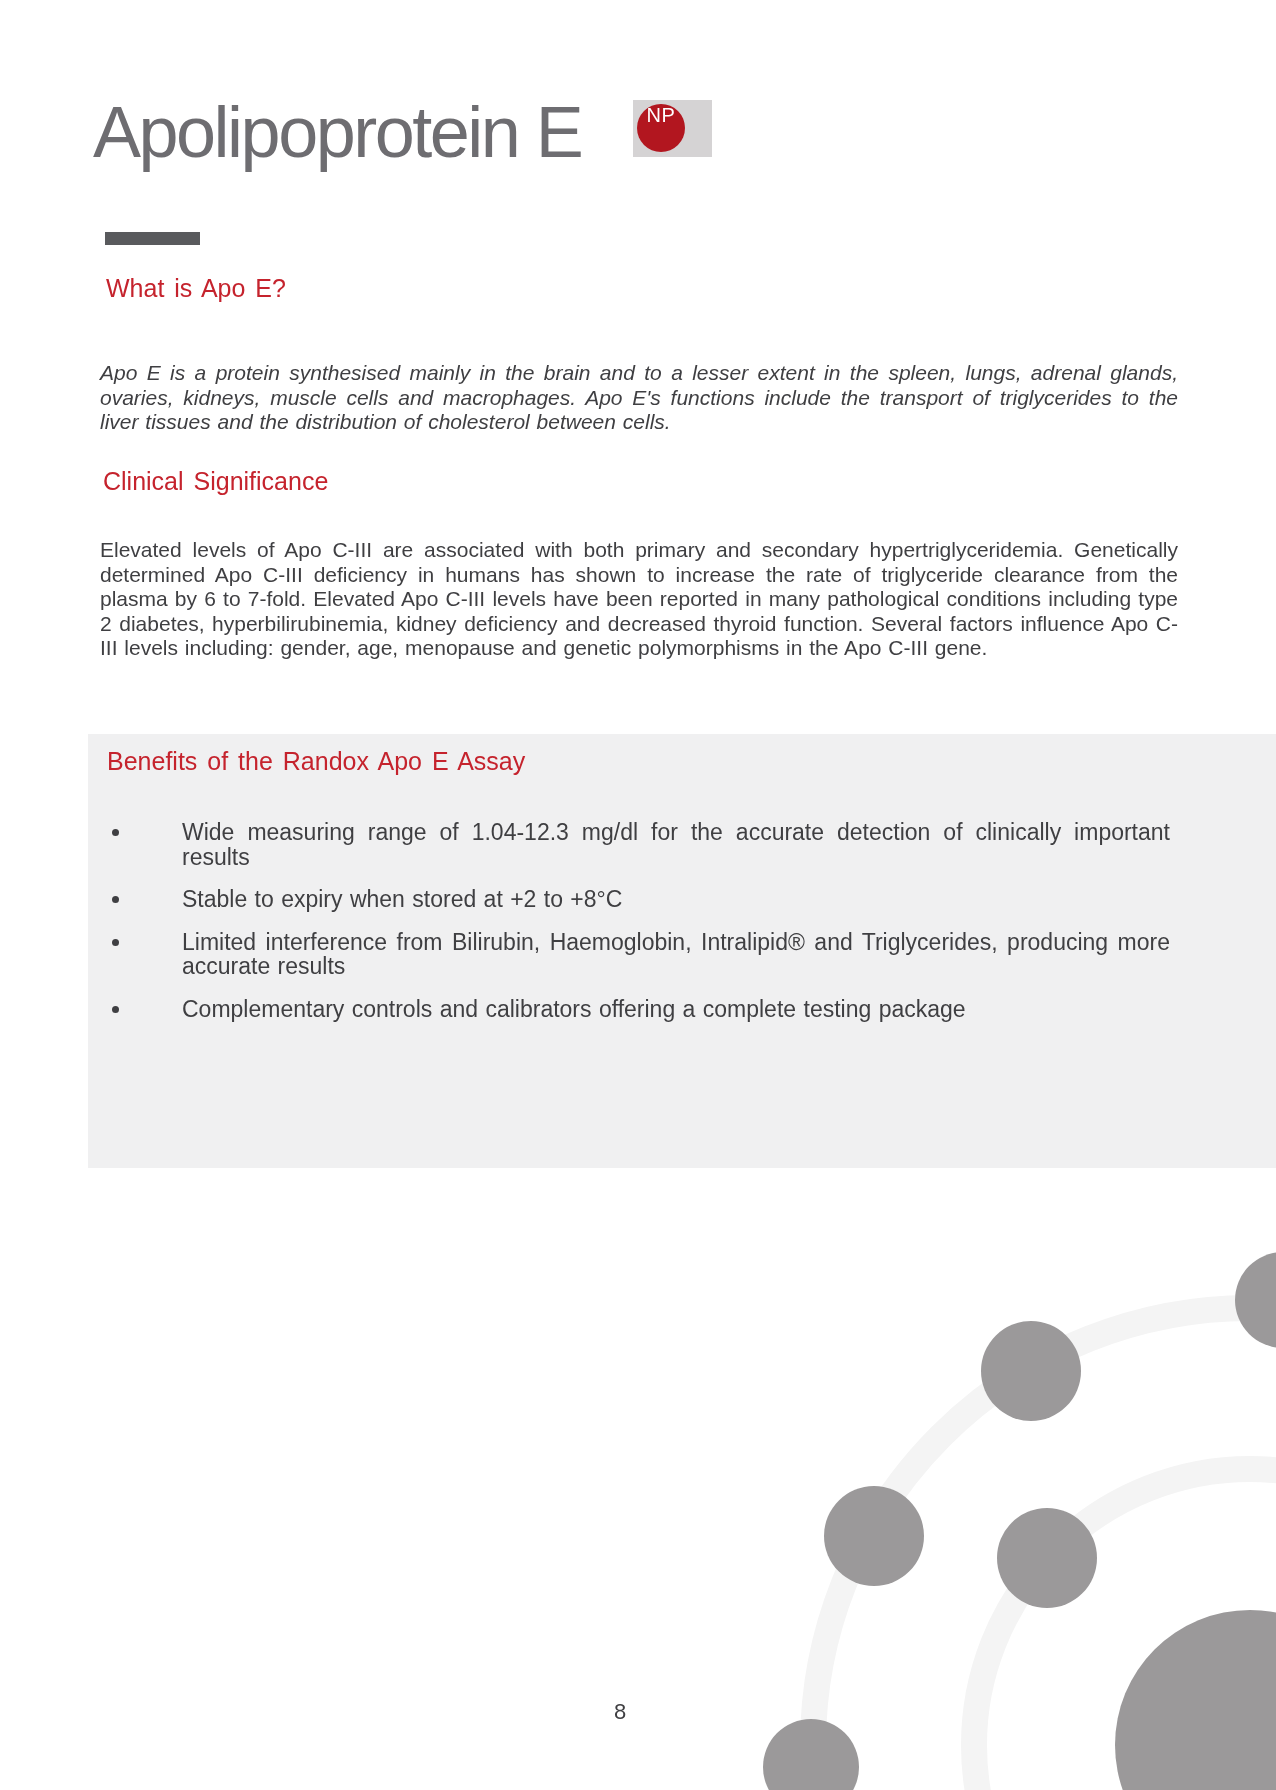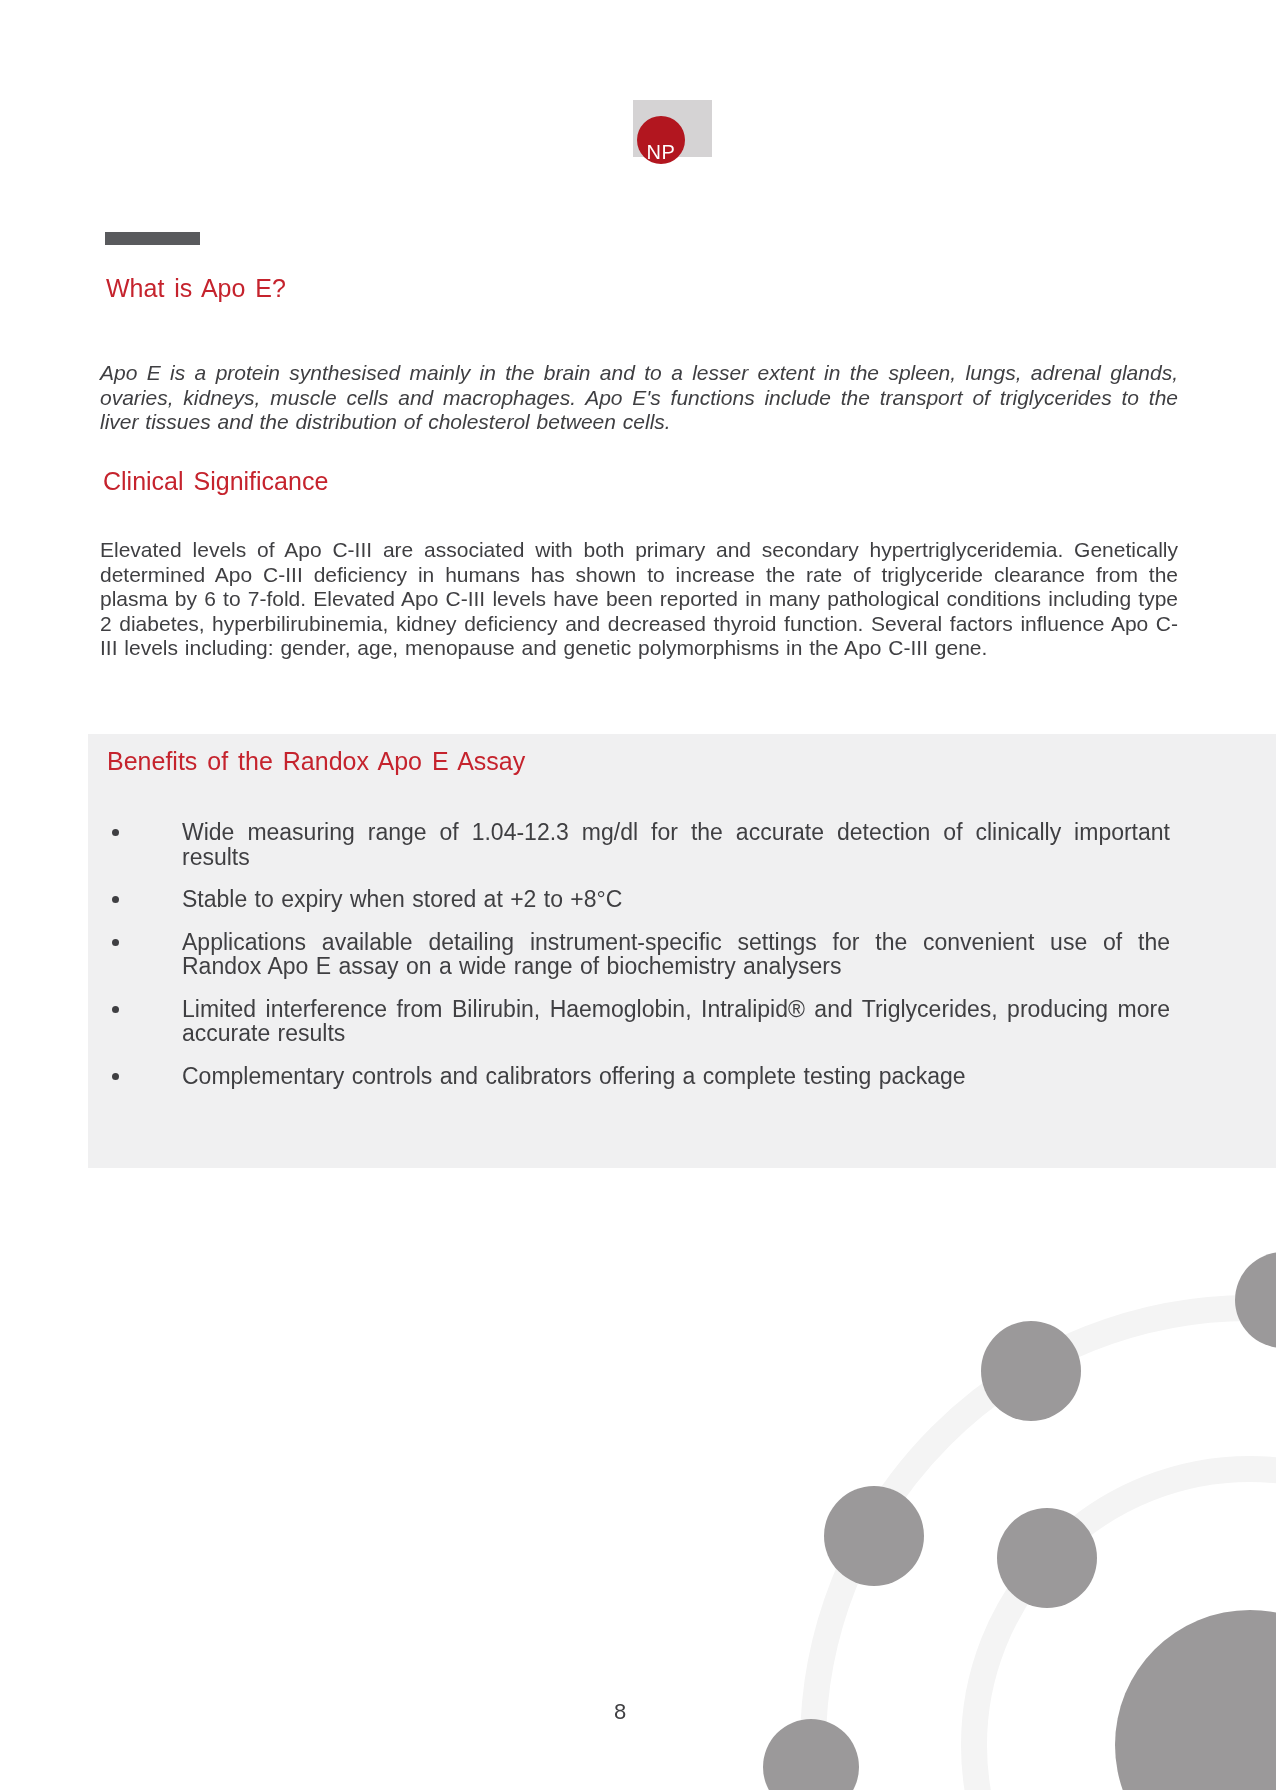--- a/index.html
+++ b/index.html
@@ -33,24 +33,24 @@
     letter-spacing:-2.5px;
     color:var(--title-gray);
     font-weight:400;
     white-space:nowrap;
   }
   .np-badge{
     left:633px;top:100px;width:79px;height:57px;
     background:var(--badge-bg);
   }
   .np-circle{
-    position:absolute;left:4px;top:16px;width:48px;height:48px;
+    position:absolute;left:4px;top:4px;width:48px;height:48px;
     border-radius:50%;
     background:var(--np-red);
-    display:flex;align-items:flex-end;justify-content:center;
+    display:flex;align-items:flex-start;justify-content:center;
   }
   .np-text{
     color:#ffffff;font-size:20px;letter-spacing:0.5px;
   }
   .rule{
     left:105px;top:232px;width:95px;height:13px;
     background:var(--bar-gray);
   }
   .red-heading{
     color:var(--accent-red);
@@ -116,20 +116,21 @@
     <circle cx="1031" cy="1371" r="50" fill="#9b999a"></circle>
     <circle cx="874" cy="1536" r="50" fill="#9b999a"></circle>
     <circle cx="1047" cy="1558" r="50" fill="#9b999a"></circle>
     <circle cx="1250" cy="1745" r="135" fill="#9b999a"></circle>
     <circle cx="811" cy="1767" r="48" fill="#9b999a"></circle>
   </g>
 </svg>
 
 <div class="content">
 
+  <h1 class="abs hero-title">Apolipoprotein E</h1>
 
   <div class="abs np-badge">
     <div class="np-circle">
       <span class="np-text">NP</span>
     </div>
   </div>
 
   <div class="abs rule"></div>
 
   <h2 class="abs red-heading h-what">What is Apo E?</h2>
@@ -138,21 +139,20 @@
 
   <h2 class="abs red-heading h-clin">Clinical Significance</h2>
 
   <p class="abs body-para p2">Elevated levels of Apo C-III are associated with both primary and secondary hypertriglyceridemia. Genetically determined Apo C-III deficiency in humans has shown to increase the rate of triglyceride clearance from the plasma by 6 to 7-fold. Elevated Apo C-III levels have been reported in many pathological conditions including type 2 diabetes, hyperbilirubinemia, kidney deficiency and decreased thyroid function. Several factors influence Apo C-III levels including: gender, age, menopause and genetic polymorphisms in the Apo C-III gene.</p>
 
   <div class="abs benefits-box">
     <h2 class="red-heading box-heading">Benefits of the Randox Apo E Assay</h2>
     <ul class="bullet-list" id="benefits-list">
         <li class="bullet-item"><span class="bullet-dot"></span><span>Wide measuring range of 1.04-12.3 mg/dl for the accurate detection of clinically important results</span></li>
         <li class="bullet-item"><span class="bullet-dot"></span><span>Stable to expiry when stored at +2 to +8°C</span></li>
-        <li class="bullet-item"><span class="bullet-dot"></span><span>Applications available detailing instrument-specific settings for the convenient use of the Randox Apo E assay on a wide range of biochemistry analysers</span></li>
         <li class="bullet-item"><span class="bullet-dot"></span><span>Limited interference from Bilirubin, Haemoglobin, Intralipid® and Triglycerides, producing more accurate results</span></li>
         <li class="bullet-item"><span class="bullet-dot"></span><span>Complementary controls and calibrators offering a complete testing package</span></li>
       </ul>
   </div>
 
   <div class="abs page-number">8</div>
 
 </div>
 
 </body></html>

